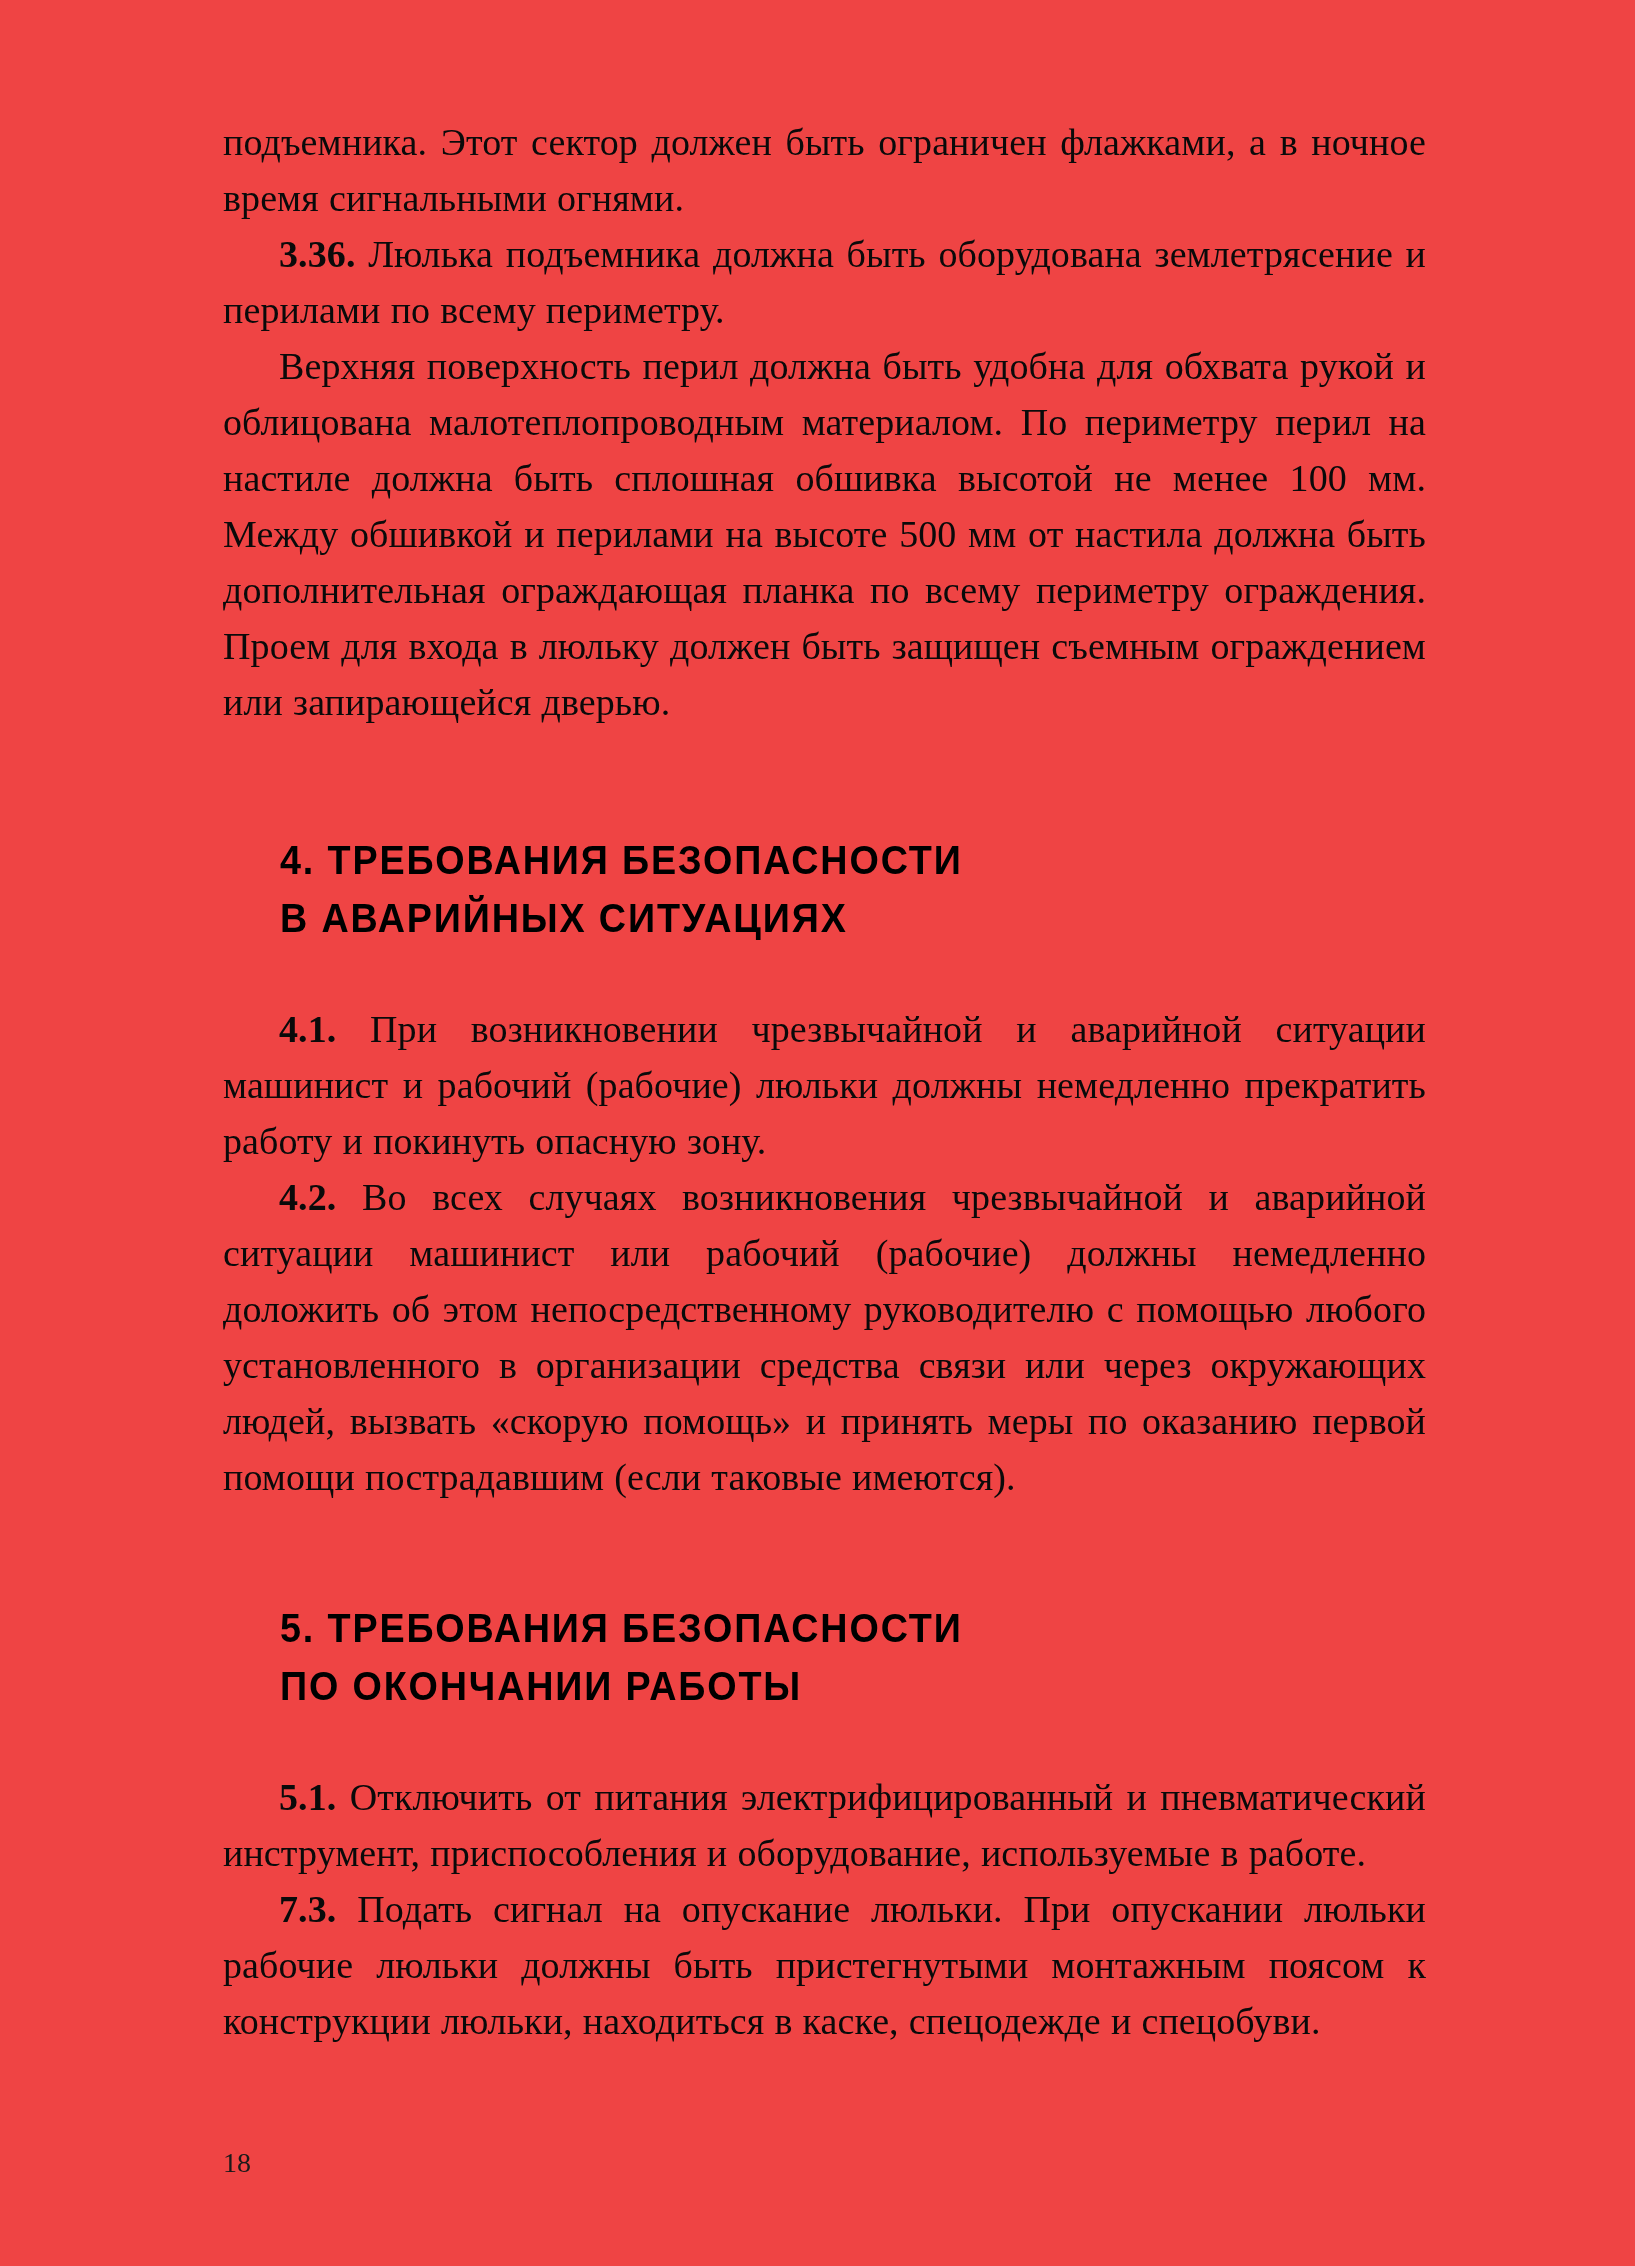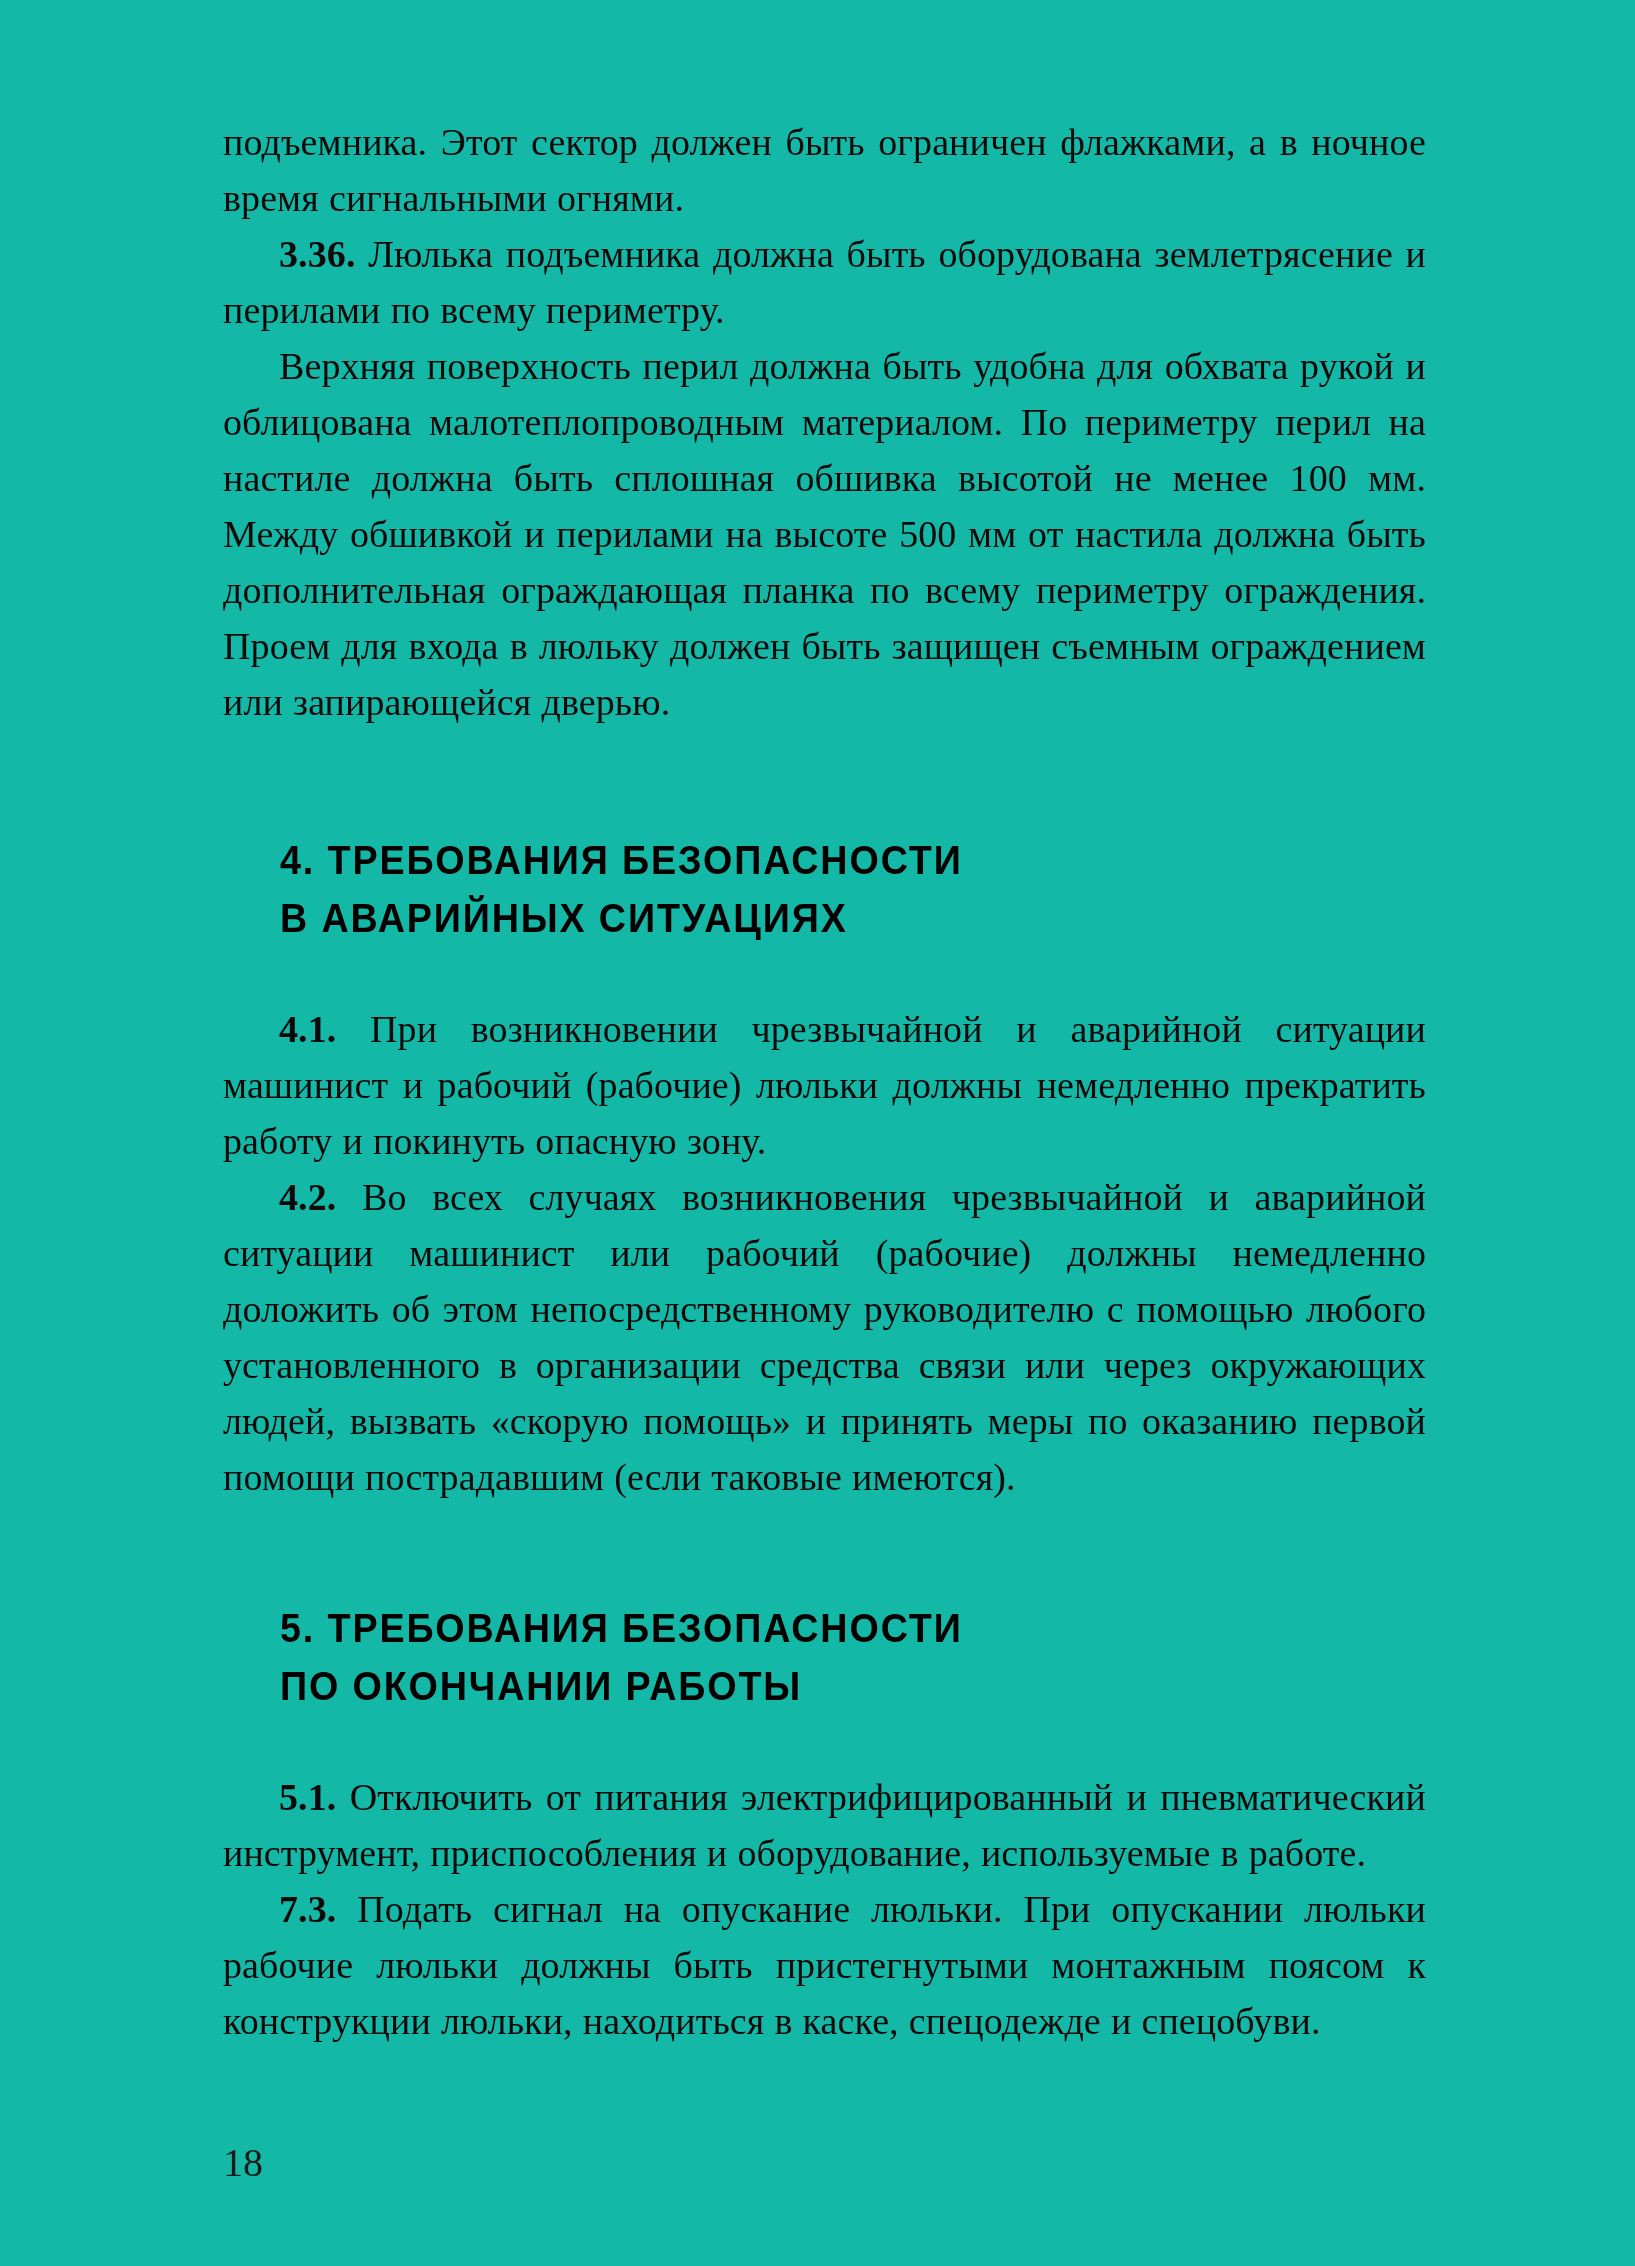--- a/index.html
+++ b/index.html
@@ -14,21 +14,21 @@
     font-family: "Liberation Serif", "DejaVu Serif", serif;
     color: #0a0a0a;
     overflow: hidden;
   }
 
   .page {
     position: absolute;
     left: 0; top: 0;
     width: 1636px;
     height: 2267px;
-    background: #14b8a6;
+    background: #ef4444;
   }
 
   
   .content {
     position: absolute;
     left: 223px;
     top: 114px;
     width: 1203px;
   }
 
@@ -70,21 +70,21 @@
   .gap-before-h4 { height: 101px; }
   .gap-after-h4  { height: 54px; }
   .gap-before-h5 { height: 94px; }
   .gap-after-h5  { height: 54px; }
 
   .page-number {
     position: absolute;
     left: 223px;
     top: 2144px;
     font-family: "Liberation Serif", "DejaVu Serif", serif;
-    font-size: 40px;
+    font-size: 28px;
     line-height: 38px;
     color: #1a1a1a;
   }
 
   
   .scan-tone {
     position: absolute;
     left: 0; top: 0;
     width: 1636px; height: 2267px;
     pointer-events: none;

